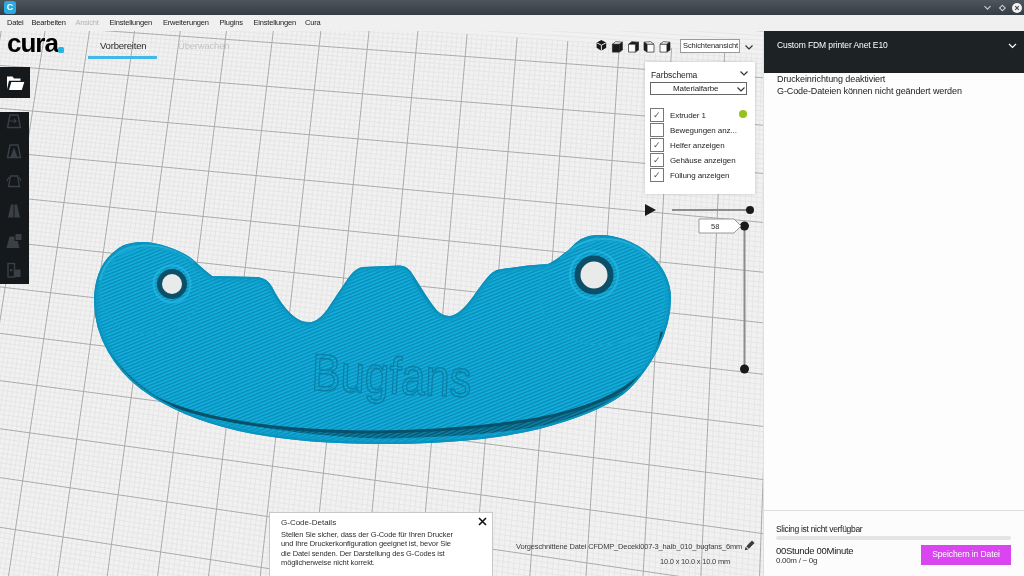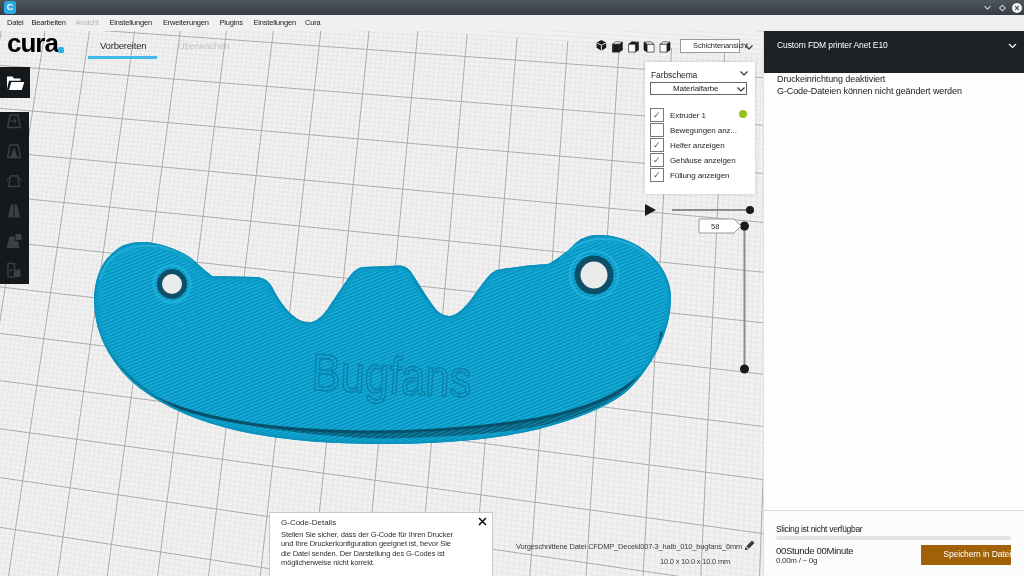--- a/index.html
+++ b/index.html
@@ -9,32 +9,32 @@
 #tbtitle{left:0;top:1.5px;width:1024px;text-align:center;color:#d9dde0;font-size:8px;letter-spacing:0.2px}
 #menubar{left:0;top:15px;width:1024px;height:16px;background:#f0f0f1;font-size:7.5px;letter-spacing:-0.2px;color:#1c1c1c;line-height:16px}
 #menubar span{position:absolute;top:0}
 #logo{left:7px;top:29px;font-size:26px;font-weight:bold;letter-spacing:-1px;color:#000;line-height:29px}
 #logodot{left:58px;top:46.5px;width:6px;height:6px;background:#2bb3e6;border-radius:1.5px}
 .tab{top:40px;font-size:9.5px;letter-spacing:-0.2px;line-height:11px}
 #tabline{left:88px;top:56px;width:69px;height:3px;background:#42b8e8}
 #openbox{left:0;top:67px;width:30px;height:31px;background:#16191c}
 #toolbox{left:0;top:112px;width:29px;height:172px;background:#16191c}
 .combo{background:#fff;border:1px solid #9a9a9a;font-size:8px;letter-spacing:-0.1px;color:#1e1e1e}
-#layerdd{left:680px;top:39px;width:60px;height:14px;line-height:12px;padding-left:12px;font-size:7.5px}
+#layerdd{left:680px;top:39px;width:60px;height:14px;line-height:12px;padding-left:2px;font-size:7.5px}
 #fpanel{left:645px;top:62px;width:110px;height:132px;background:#fff;box-shadow:0 0 3px rgba(0,0,0,0.18);font-size:8.5px;letter-spacing:-0.1px;color:#1e1e1e}
 #matdd{left:650px;top:82px;width:97px;height:13px;line-height:11px;padding-left:22px;border-color:#666}
 .cbrow{position:absolute;left:650px;width:104px;height:14px;font-size:8px;letter-spacing:-0.1px;color:#1e1e1e}
 .cb{position:absolute;left:0;top:0;width:13.5px;height:13.5px;background:#fff;border:1px solid #777;color:#555;font-size:9px;line-height:12px;text-align:center}
 .cbl{position:absolute;left:20px;top:3px;white-space:nowrap}
 #greendot{left:739px;top:110px;width:8px;height:8px;border-radius:4px;background:#96c21e}
 #rpanel{left:763px;top:31px;width:261px;height:545px;background:#fdfdfd;border-left:1px solid #e0e0e0}
 #rphead{left:0;top:0;width:261px;height:42px;background:#1d2225;color:#fff;font-size:8.5px;letter-spacing:-0.1px;line-height:29px}
 #rpbottom{left:0;top:479px;width:261px;height:66px;border-top:1px solid #ddd;background:#fcfcfc}
 #progress{left:12px;top:25px;width:235px;height:3.5px;background:#e4e4e4;border-radius:2px}
-#savebtn{left:157px;top:34px;width:90px;height:19.5px;background:#a16207;color:#fff;font-size:8.5px;letter-spacing:-0.1px;text-align:right;line-height:19.5px}
+#savebtn{left:157px;top:34px;width:90px;height:19.5px;background:#d946ef;color:#fff;font-size:8.5px;letter-spacing:-0.1px;text-align:center;line-height:19.5px}
 #gtip{left:269px;top:512px;width:224px;height:80px;background:#fff;border:1px solid #c8c8c8;font-size:7.5px;color:#2e2e2e}
 .t{position:absolute;white-space:nowrap}
 </style></head><body>
 <div id="page">
 <svg class="abs" style="left:0;top:0" width="768" height="576" viewBox="0 0 768 576">
  <defs>
   <clipPath id="vp">
           <rect x="0" y="31" width="768" height="545"></rect>
         </clipPath>
   <clipPath id="mclip">

